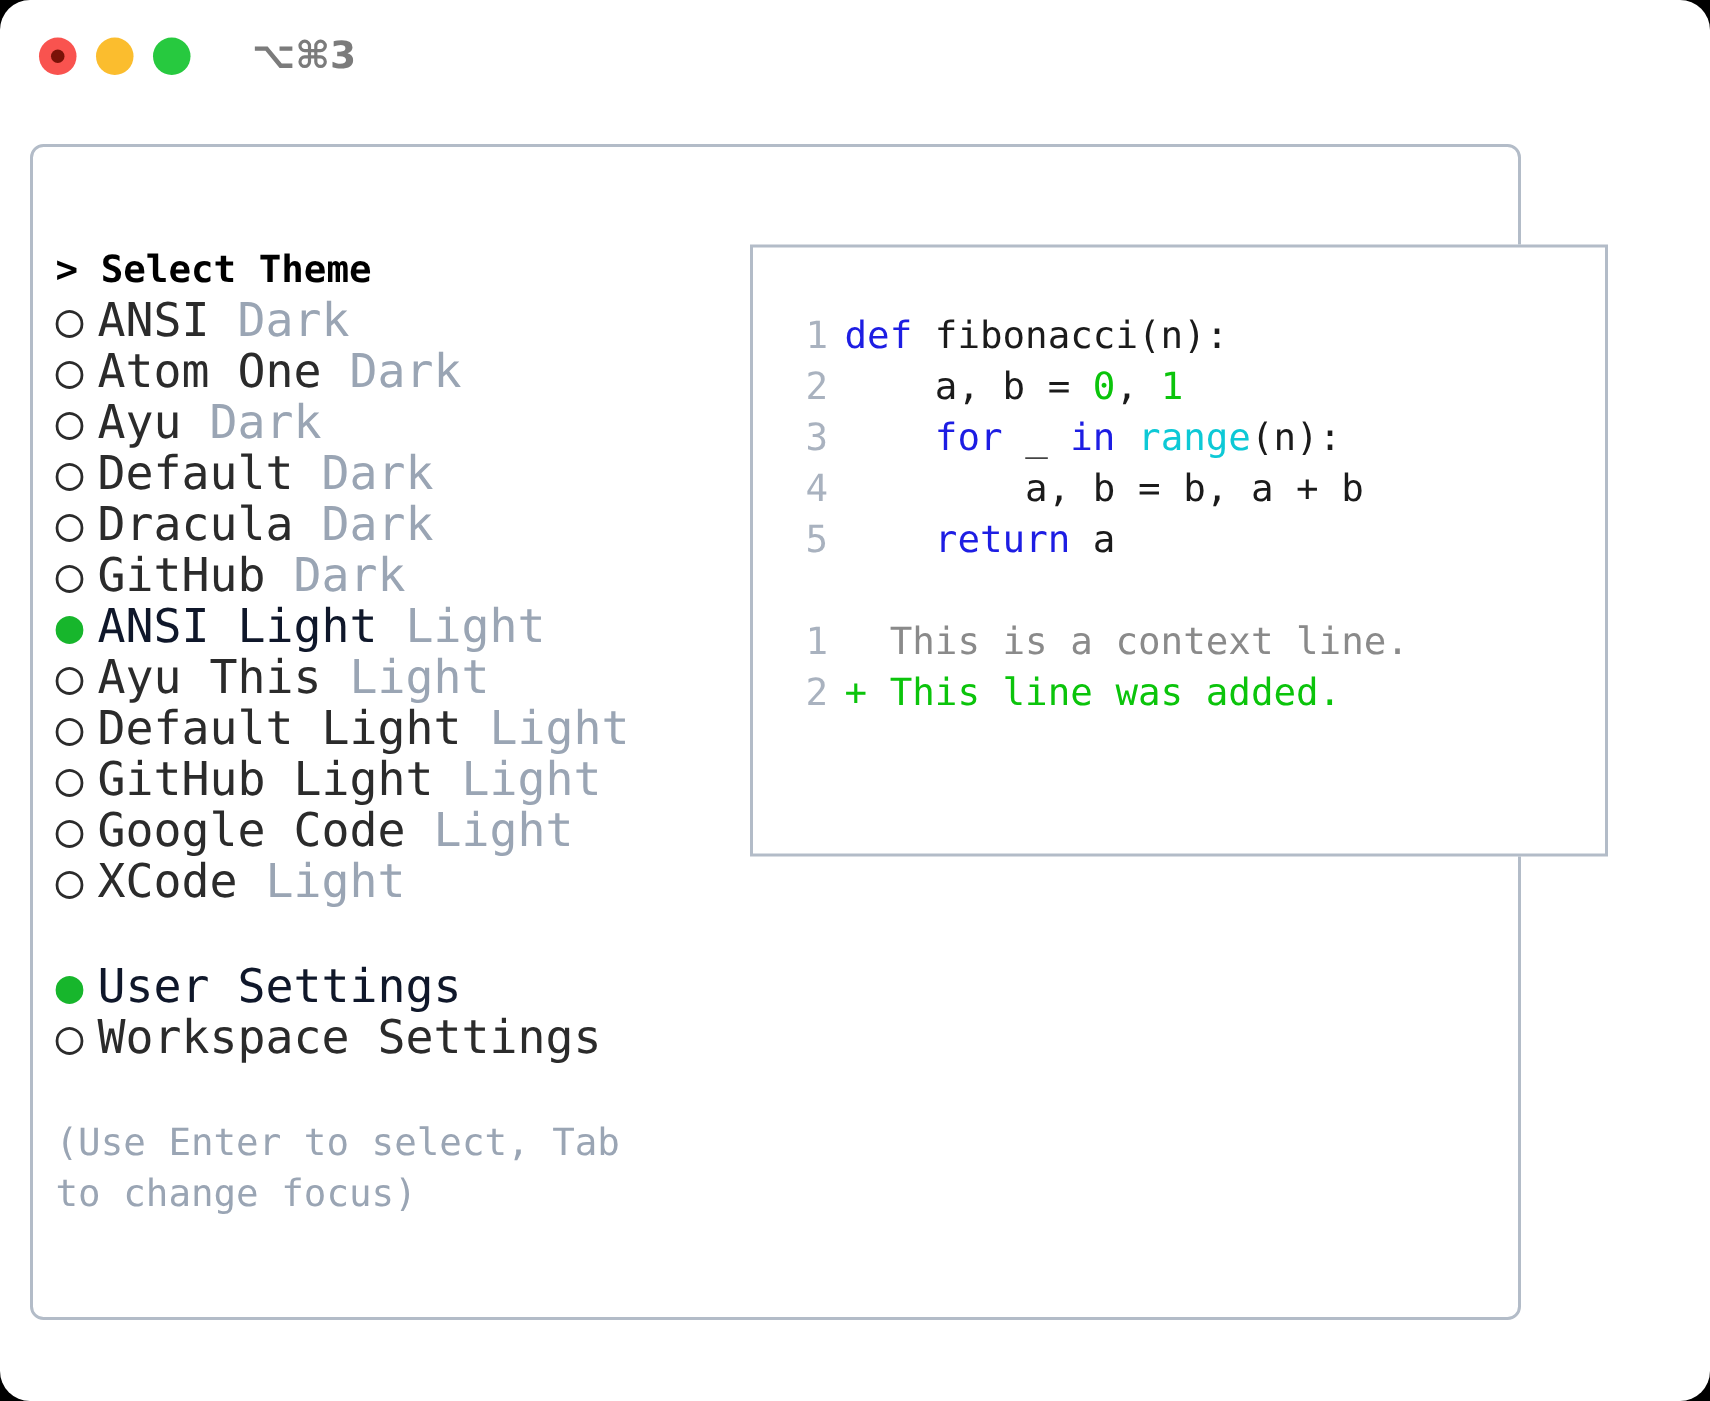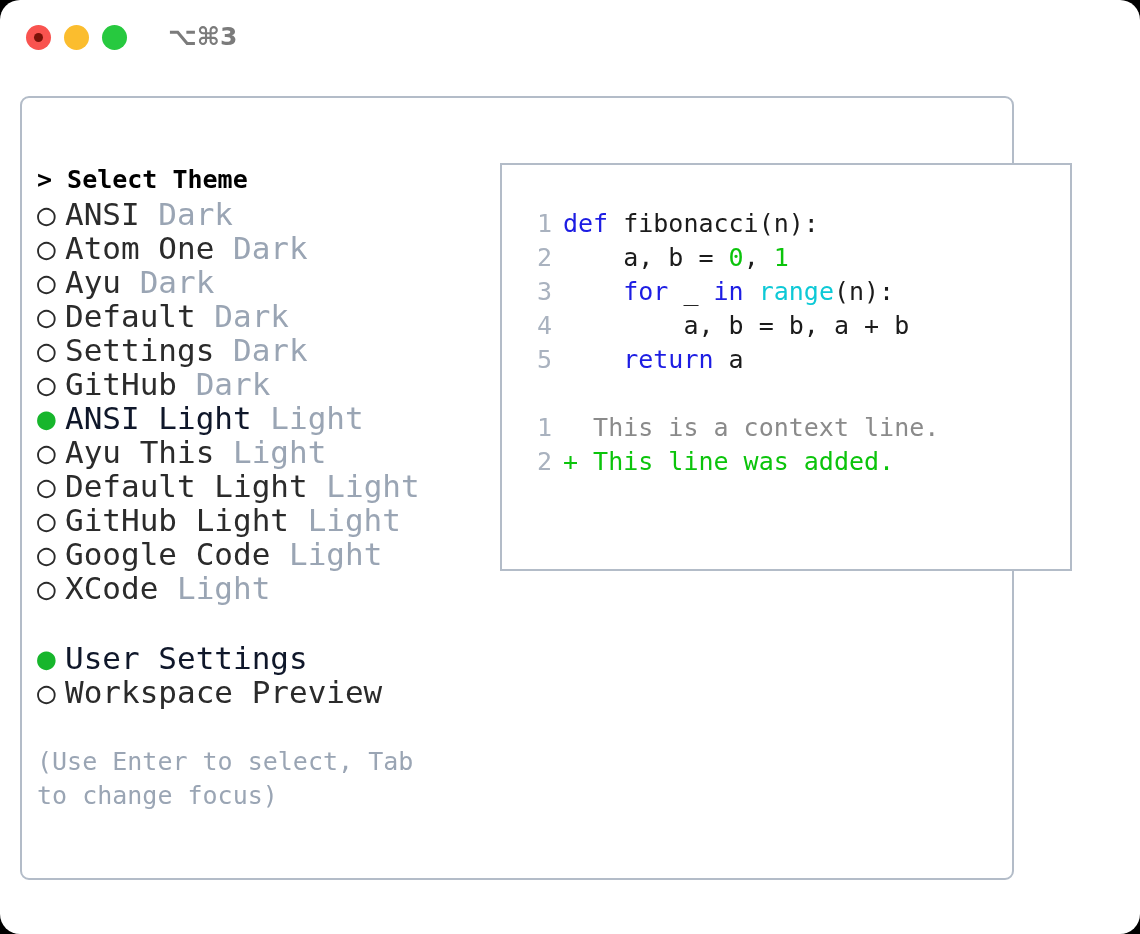--- a/index.html
+++ b/index.html
@@ -206,36 +206,36 @@
 
       <div class="left-col">
 
         <div class="section-head">&gt; Select Theme</div>
 
         <div id="theme-list">
             <div class="opt-row"><span class="opt-marker">○</span><span class="opt-label">ANSI</span><span class="opt-tag"> Dark</span></div>
             <div class="opt-row"><span class="opt-marker">○</span><span class="opt-label">Atom One</span><span class="opt-tag"> Dark</span></div>
             <div class="opt-row"><span class="opt-marker">○</span><span class="opt-label">Ayu</span><span class="opt-tag"> Dark</span></div>
             <div class="opt-row"><span class="opt-marker">○</span><span class="opt-label">Default</span><span class="opt-tag"> Dark</span></div>
-            <div class="opt-row"><span class="opt-marker">○</span><span class="opt-label">Settings</span><span class="opt-tag"> Dark</span></div>
+            <div class="opt-row"><span class="opt-marker">○</span><span class="opt-label">Dracula</span><span class="opt-tag"> Dark</span></div>
             <div class="opt-row"><span class="opt-marker">○</span><span class="opt-label">GitHub</span><span class="opt-tag"> Dark</span></div>
             <div class="opt-row selected"><span class="opt-marker">●</span><span class="opt-label">ANSI Light</span><span class="opt-tag"> Light</span></div>
             <div class="opt-row"><span class="opt-marker">○</span><span class="opt-label">Ayu This</span><span class="opt-tag"> Light</span></div>
             <div class="opt-row"><span class="opt-marker">○</span><span class="opt-label">Default Light</span><span class="opt-tag"> Light</span></div>
             <div class="opt-row"><span class="opt-marker">○</span><span class="opt-label">GitHub Light</span><span class="opt-tag"> Light</span></div>
             <div class="opt-row"><span class="opt-marker">○</span><span class="opt-label">Google Code</span><span class="opt-tag"> Light</span></div>
             <div class="opt-row"><span class="opt-marker">○</span><span class="opt-label">XCode</span><span class="opt-tag"> Light</span></div>
           </div>
 
         <div class="spacer-md"></div>
 
 
         <div id="apply-list">
             <div class="opt-row selected"><span class="opt-marker">●</span><span class="opt-label">User Settings</span></div>
-            <div class="opt-row"><span class="opt-marker">○</span><span class="opt-label">Workspace Preview</span></div>
+            <div class="opt-row"><span class="opt-marker">○</span><span class="opt-label">Workspace Settings</span></div>
           </div>
 
         <div class="spacer-md"></div>
 
         <div class="hint">(Use Enter to select, Tab to change focus)</div>
       </div>
 
       <div class="right-col">
         <div class="preview-box">
           <div id="code-block">

